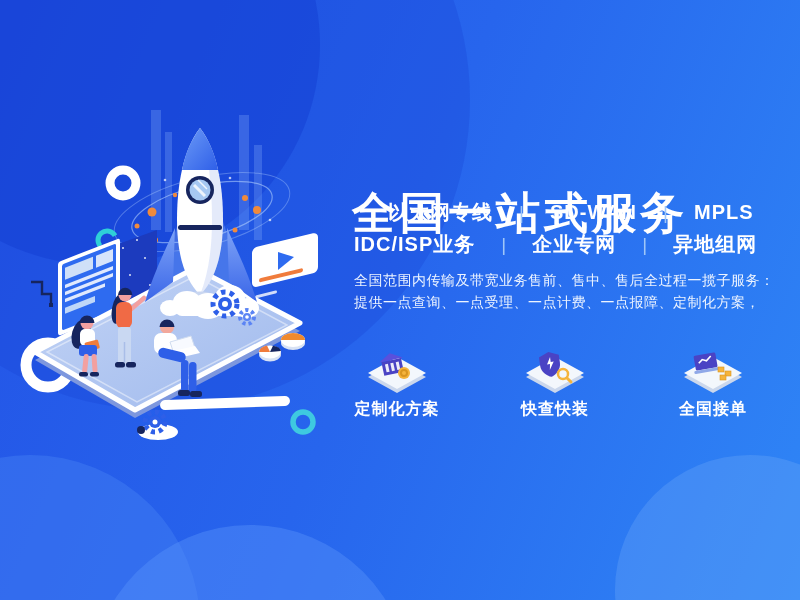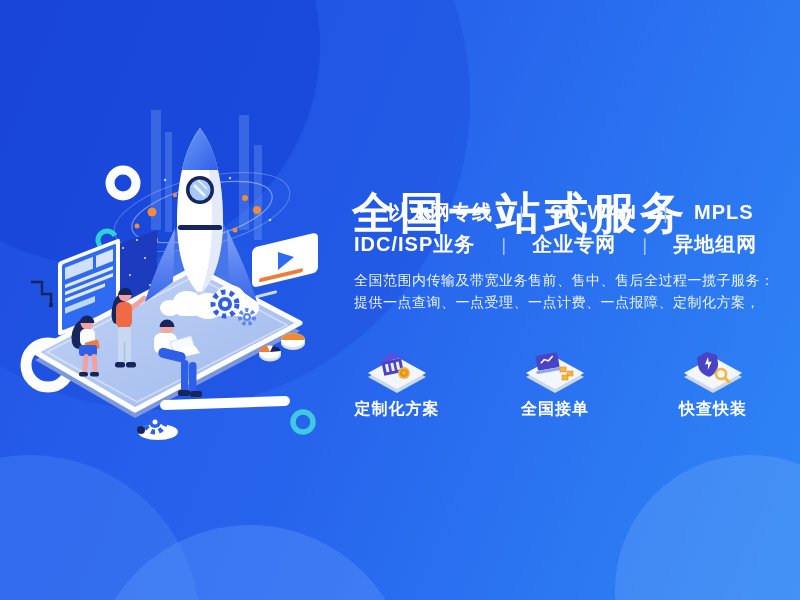--- a/index.html
+++ b/index.html
@@ -267,42 +267,42 @@
       <circle cx="42" cy="31" r="6" fill="#F5B43C"></circle>
       <circle cx="42" cy="31" r="3" fill="none" stroke="#D9951F" stroke-width="2"></circle>
     </svg>
     <div class="feature-label">定制化方案</div>
   </div>
 
   <div class="feature">
     <svg width="70" height="54" viewBox="0 0 70 54">
       <polygon points="35,19 64,35 35,51 6,35" fill="#CBD7EC"></polygon>
       <polygon points="35,15 64,31 35,47 6,31" fill="#F3F7FC"></polygon>
+      <g transform="translate(30,22) rotate(-8)">
+        <path d="M0,-12 L10,-8 L10,0 C10,7 5,11 0,13 C-5,11 -10,7 -10,0 L-10,-8 Z" fill="#4A43C4"></path>
+        <polygon points="1,-7 -3,0 0,0 -1,6 4,-2 1,-2" fill="#ffffff"></polygon>
+      </g>
+      <circle cx="43" cy="32" r="5" fill="none" stroke="#F5B43C" stroke-width="2.5"></circle>
+      <line x1="47" y1="36" x2="51" y2="40" stroke="#F5B43C" stroke-width="3" stroke-linecap="round"></line>
+    </svg>
+    <div class="feature-label">快查快装</div>
+  </div>
+
+  <div class="feature">
+    <svg width="70" height="54" viewBox="0 0 70 54">
+      <polygon points="35,19 64,35 35,51 6,35" fill="#CBD7EC"></polygon>
+      <polygon points="35,15 64,31 35,47 6,31" fill="#F3F7FC"></polygon>
       <g transform="translate(28,22) rotate(-10)">
         <rect x="-11" y="-10" width="22" height="15" rx="1.5" fill="#4A43C4"></rect>
         <polyline points="-7,-2 -3,-5 1,-3 6,-7" stroke="#ffffff" stroke-width="1.6" fill="none"></polyline>
         <rect x="-13" y="5" width="26" height="3" rx="1.5" fill="#8FA8E8"></rect>
       </g>
       <g fill="#F5B43C" stroke="#D9951F" stroke-width="0.6">
         <rect x="40" y="25" width="6" height="5"></rect>
         <rect x="47" y="29" width="6" height="5"></rect>
         <rect x="42" y="33" width="6" height="5"></rect>
       </g>
     </svg>
     <div class="feature-label">全国接单</div>
   </div>
 
-  <div class="feature">
-    <svg width="70" height="54" viewBox="0 0 70 54">
-      <polygon points="35,19 64,35 35,51 6,35" fill="#CBD7EC"></polygon>
-      <polygon points="35,15 64,31 35,47 6,31" fill="#F3F7FC"></polygon>
-      <g transform="translate(30,22) rotate(-8)">
-        <path d="M0,-12 L10,-8 L10,0 C10,7 5,11 0,13 C-5,11 -10,7 -10,0 L-10,-8 Z" fill="#4A43C4"></path>
-        <polygon points="1,-7 -3,0 0,0 -1,6 4,-2 1,-2" fill="#ffffff"></polygon>
-      </g>
-      <circle cx="43" cy="32" r="5" fill="none" stroke="#F5B43C" stroke-width="2.5"></circle>
-      <line x1="47" y1="36" x2="51" y2="40" stroke="#F5B43C" stroke-width="3" stroke-linecap="round"></line>
-    </svg>
-    <div class="feature-label">快查快装</div>
-  </div>
-
 
 </div>
 
 </body></html>

